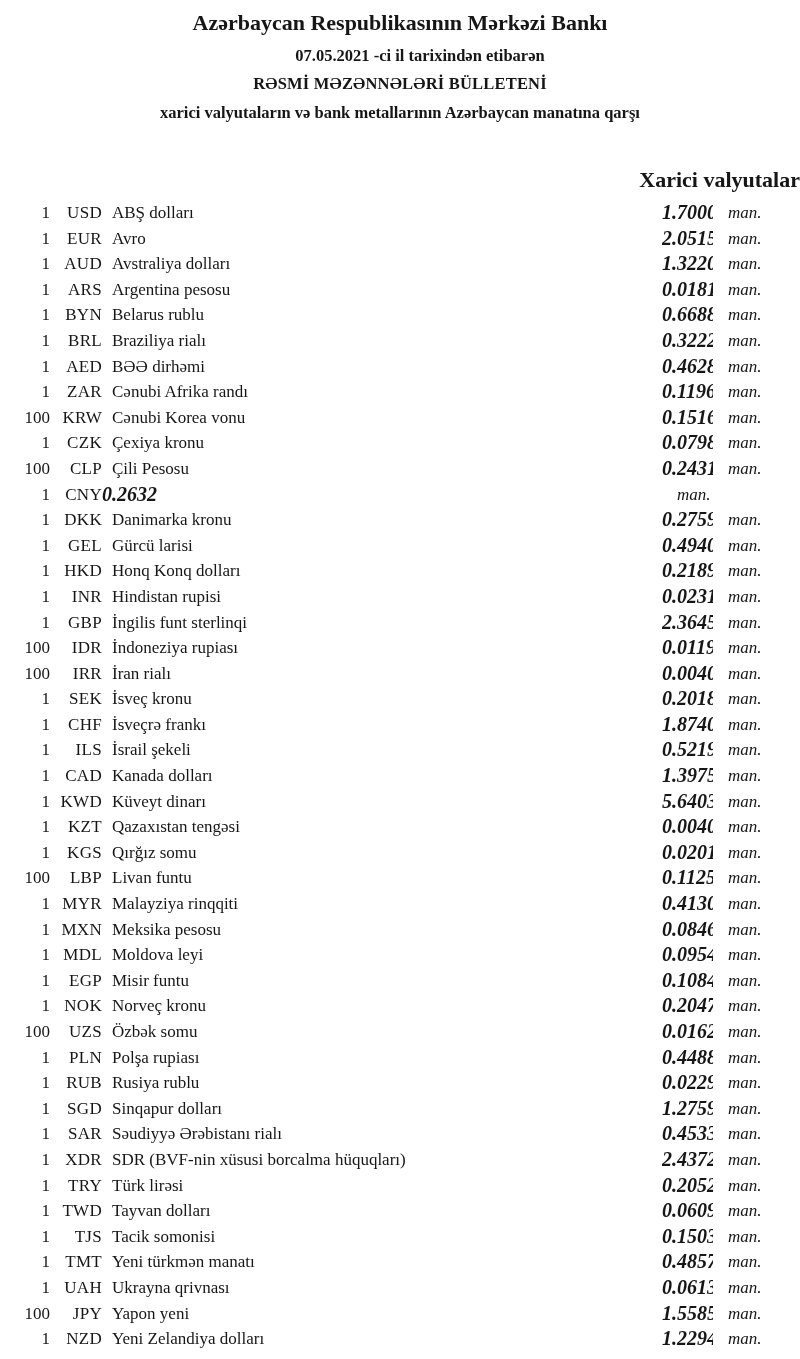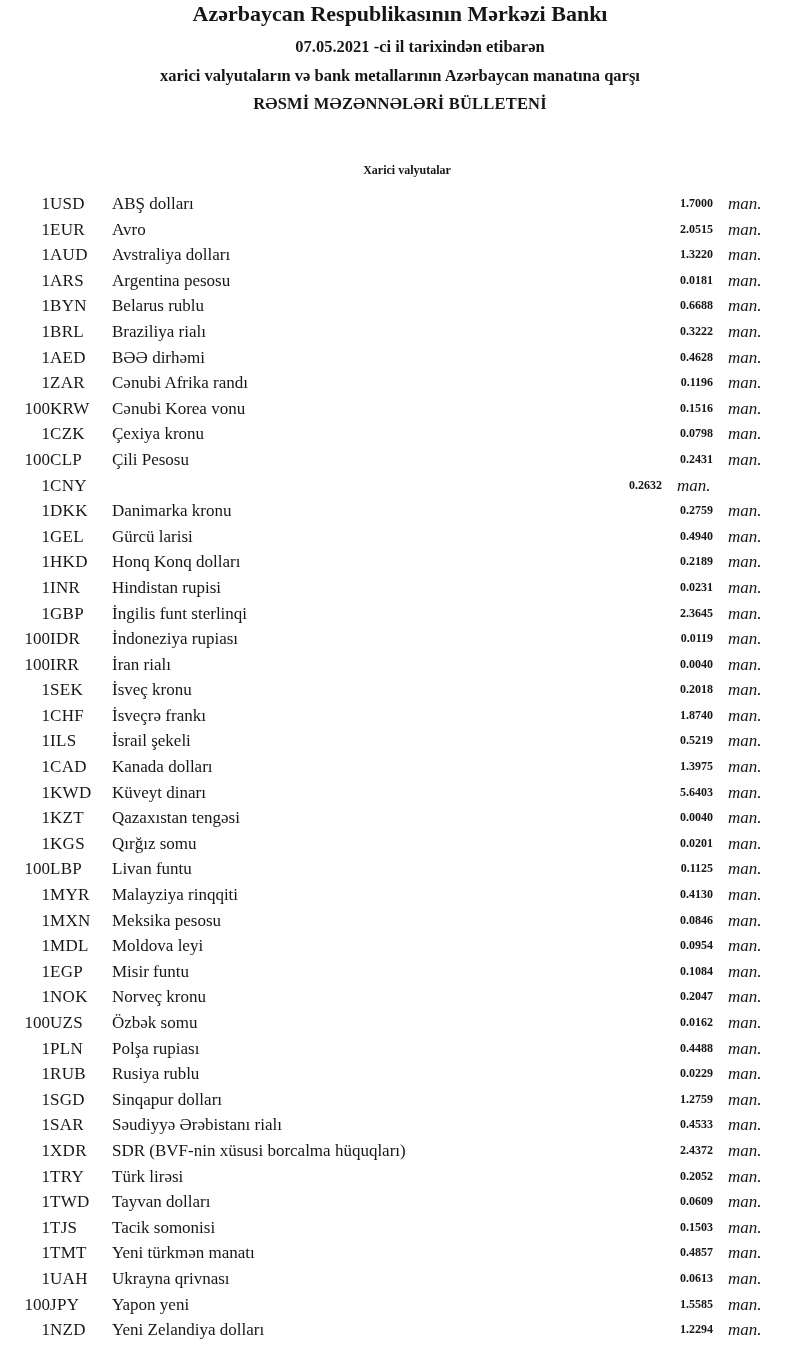--- a/index.html
+++ b/index.html
@@ -7,69 +7,69 @@
     padding: 0;
     background: #ffffff;
   }
   body {
     width: 800px;
     height: 1359px;
     overflow: hidden;
     color: #161616;
     font-family: "Liberation Serif", "DejaVu Serif", serif;
   }
-  .header { text-align: center; }
+  .header { text-align: center; padding-top: 9px; }
   .title {
     font-size: 22px;
     font-weight: bold;
     line-height: 28px;
   }
   .sub {
     font-size: 16.5px;
     font-weight: bold;
     line-height: 22px;
   }
   .sub-date { margin-top: 8px; margin-left: 40px; }
   .sub-scope { margin-top: 7px; }
   .sub-bulletin { margin-top: 6px; letter-spacing: 0.2px; }
   .section-title {
-    text-align: center;
+    text-align: right;
     font-weight: bold;
-    font-size: 12px;
+    font-size: 22px;
     line-height: 23px;
     margin-top: 44px;
     margin-left: 14px;
   }
   .table { margin-top: 9px; }
   .row {
     display: grid;
     grid-template-columns: 50px 52px 560px 51px 87px;
     height: 25.6px;
     line-height: 25.6px;
     font-size: 17px;
   }
   .cell { overflow: hidden; }
   .cell-qty  { text-align: right; }
-  .cell-code { text-align: left; letter-spacing: 0.3px; }
+  .cell-code { text-align: right; letter-spacing: 0.3px; }
   .cell-name { padding-left: 10px; white-space: nowrap; }
   .cell-rate {
-    text-align: right;
     font-weight: bold;
-    font-size: 12px;
+    font-style: italic;
+    font-size: 20px;
   }
   .cell-unit { padding-left: 15px; font-style: italic; }
 </style>
 </head>
 <body>
 
 <div class="header">
   <div class="title">Azərbaycan Respublikasının Mərkəzi Bankı</div>
   <div class="sub sub-date">07.05.2021 -ci il tarixindən etibarən</div>
+  <div class="sub sub-bulletin">RƏSMİ MƏZƏNNƏLƏRİ BÜLLETENİ</div>
   <div class="sub sub-scope">xarici valyutaların və bank metallarının Azərbaycan manatına qarşı</div>
-  <div class="sub sub-bulletin">RƏSMİ MƏZƏNNƏLƏRİ BÜLLETENİ</div>
 </div>
 
 <div class="section-title">Xarici valyutalar</div>
 
 <div class="table">
     <div class="row">
     <span class="cell cell-qty">1</span>
     <span class="cell cell-code">USD</span>
     <span class="cell cell-name">ABŞ dolları</span>
     <span class="cell cell-rate">1.7000</span>

